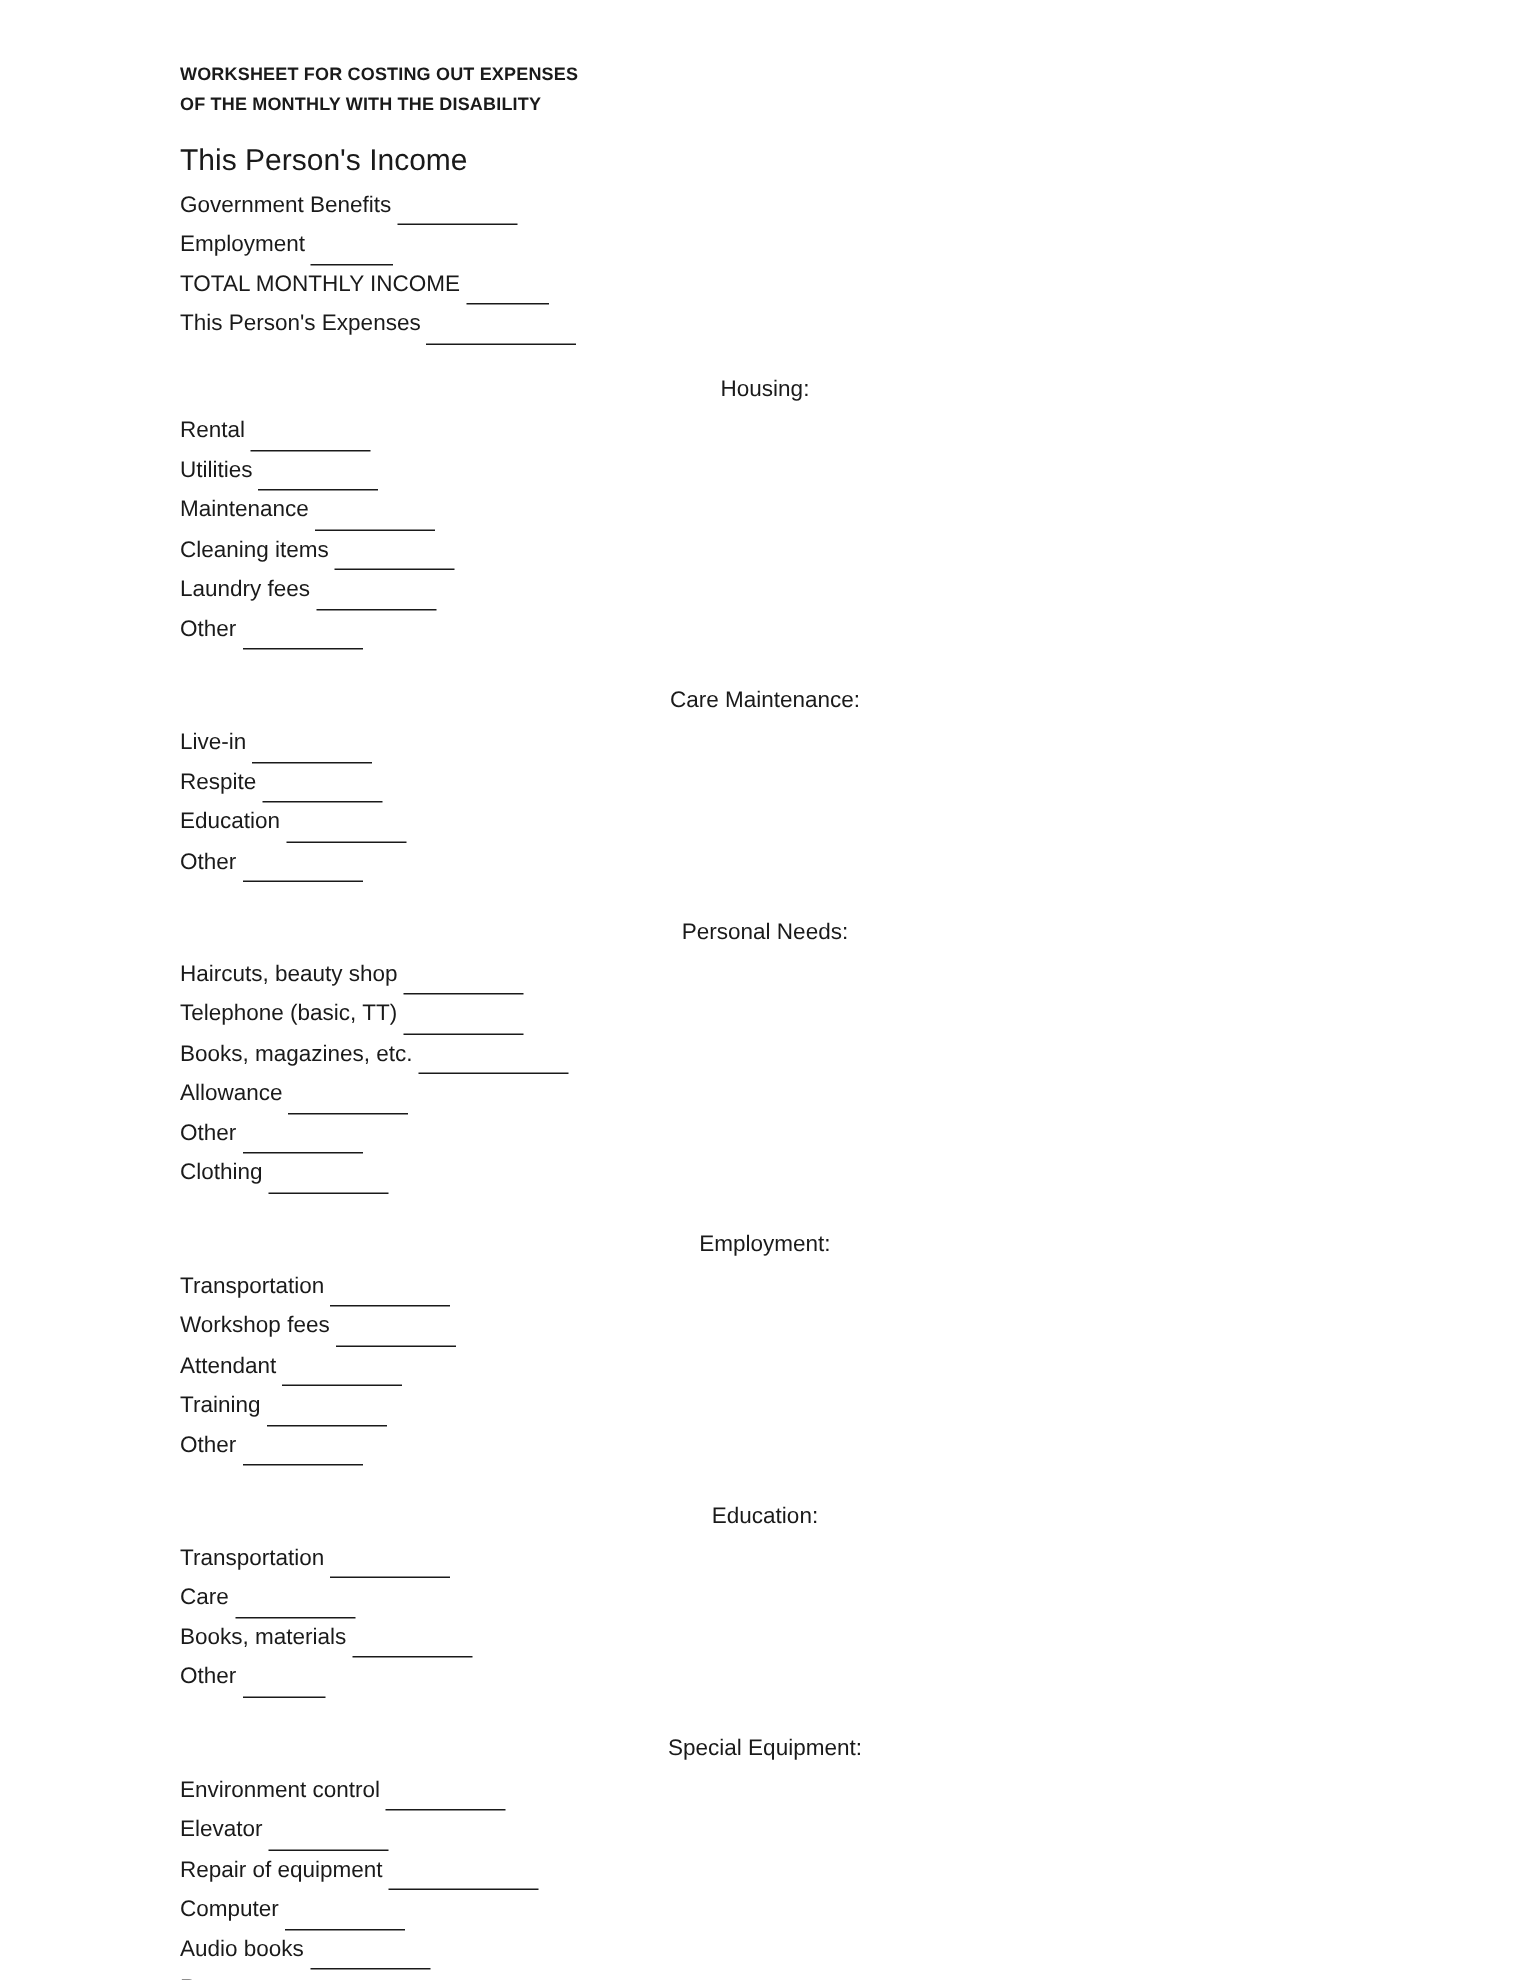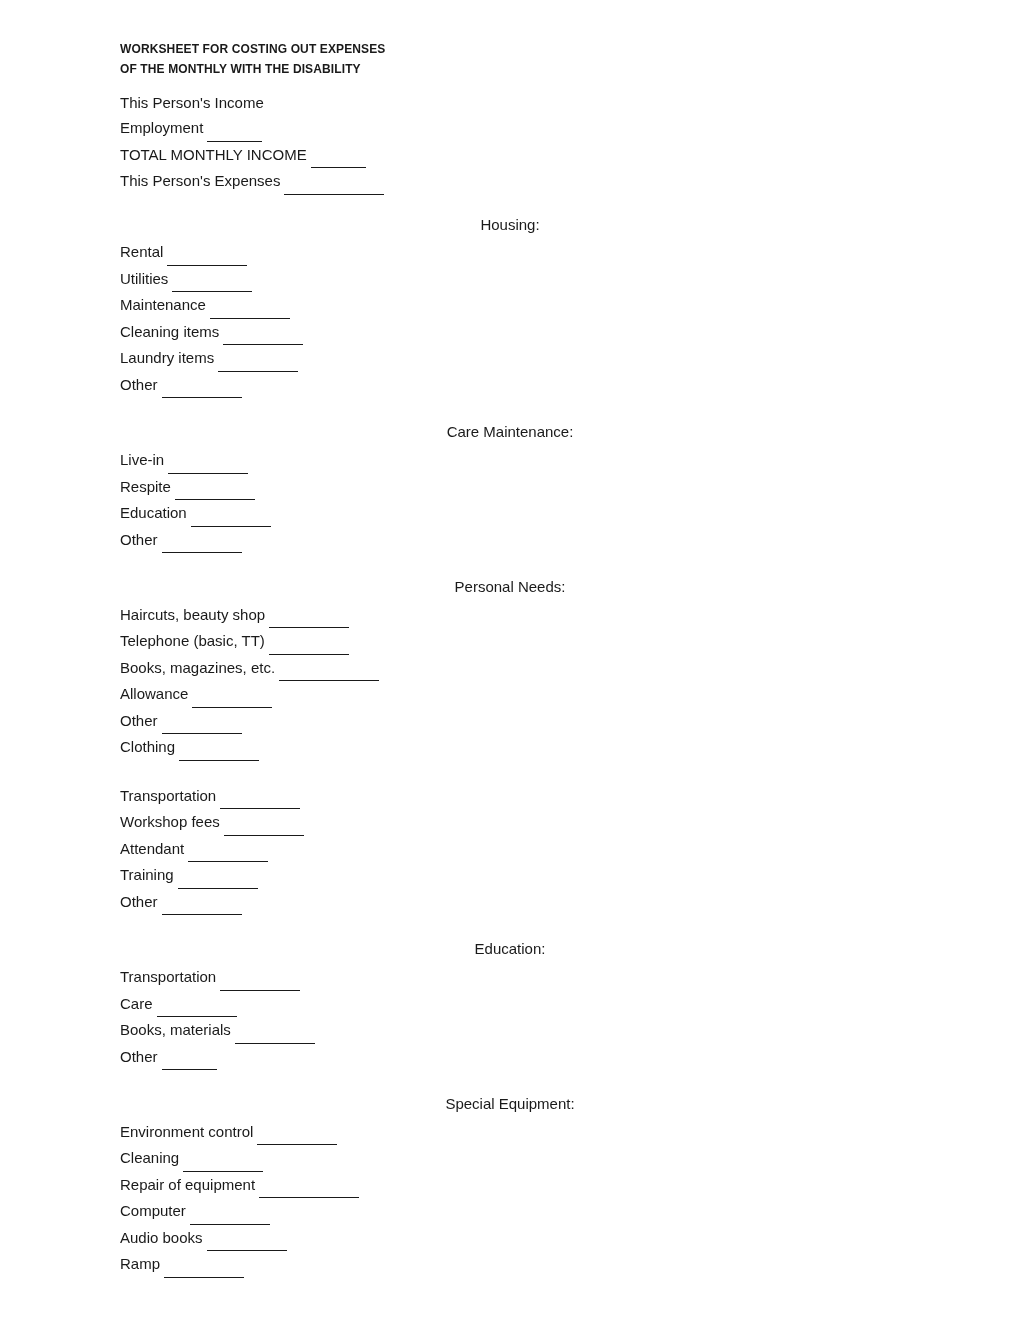--- a/index.html
+++ b/index.html
@@ -48,37 +48,41 @@
       border-bottom: 1px solid #1a1a1a;
       min-width: 80px;
     }
     .blank-sm { min-width: 55px; }
     .blank-md { min-width: 80px; }
     .blank-lg { min-width: 100px; }
     .intro-block {
       margin-bottom: 18px;
     }
     .intro-line {
-      font-size: 15px;
+      font-size: 20px;
       line-height: 1.7;
     }
   </style>
 </head>
 <body>
 
 <div class="page">
 
   <div class="title-block">
     <div class="title-line">WORKSHEET FOR COSTING OUT EXPENSES</div>
     <div class="title-line">OF THE MONTHLY WITH THE DISABILITY</div>
   </div>
 
   <div class="intro-block">
     <div class="intro-line">This Person's Income</div>
     <div class="line-item">
+      <span>Government Benefits</span>
+      <span class="blank blank-md">&nbsp;&nbsp;&nbsp;&nbsp;&nbsp;&nbsp;&nbsp;&nbsp;</span>
+    </div>
+    <div class="line-item">
       <span>Employment</span>
       <span class="blank blank-sm">&nbsp;&nbsp;&nbsp;&nbsp;&nbsp;&nbsp;</span>
     </div>
     <div class="line-item">
       <span>TOTAL MONTHLY INCOME</span>
       <span class="blank blank-sm">&nbsp;&nbsp;&nbsp;&nbsp;&nbsp;&nbsp;</span>
     </div>
     <div class="line-item">
       <span>This Person's Expenses</span>
       <span class="blank blank-lg">&nbsp;&nbsp;&nbsp;&nbsp;&nbsp;&nbsp;&nbsp;&nbsp;&nbsp;</span>
@@ -98,21 +102,21 @@
         </div>
         <div class="line-item">
           <span>Maintenance</span>
           <span class="blank blank-md">&nbsp;&nbsp;&nbsp;&nbsp;&nbsp;&nbsp;&nbsp;&nbsp;</span>
         </div>
         <div class="line-item">
           <span>Cleaning items</span>
           <span class="blank blank-md">&nbsp;&nbsp;&nbsp;&nbsp;&nbsp;&nbsp;&nbsp;&nbsp;</span>
         </div>
         <div class="line-item">
-          <span>Laundry items</span>
+          <span>Laundry fees</span>
           <span class="blank blank-md">&nbsp;&nbsp;&nbsp;&nbsp;&nbsp;&nbsp;&nbsp;&nbsp;</span>
         </div>
         <div class="line-item">
           <span>Other</span>
           <span class="blank blank-md">&nbsp;&nbsp;&nbsp;&nbsp;&nbsp;&nbsp;&nbsp;&nbsp;</span>
         </div>
       </div>
       <div class="section">
         <div class="section-header">Care Maintenance:</div>
         <div class="line-item">
@@ -153,20 +157,21 @@
         <div class="line-item">
           <span>Other</span>
           <span class="blank blank-md">&nbsp;&nbsp;&nbsp;&nbsp;&nbsp;&nbsp;&nbsp;&nbsp;</span>
         </div>
         <div class="line-item">
           <span>Clothing</span>
           <span class="blank blank-md">&nbsp;&nbsp;&nbsp;&nbsp;&nbsp;&nbsp;&nbsp;&nbsp;</span>
         </div>
       </div>
       <div class="section">
+        <div class="section-header">Employment:</div>
         <div class="line-item">
           <span>Transportation</span>
           <span class="blank blank-md">&nbsp;&nbsp;&nbsp;&nbsp;&nbsp;&nbsp;&nbsp;&nbsp;</span>
         </div>
         <div class="line-item">
           <span>Workshop fees</span>
           <span class="blank blank-md">&nbsp;&nbsp;&nbsp;&nbsp;&nbsp;&nbsp;&nbsp;&nbsp;</span>
         </div>
         <div class="line-item">
           <span>Attendant</span>
@@ -200,21 +205,21 @@
           <span class="blank blank-sm">&nbsp;&nbsp;&nbsp;&nbsp;&nbsp;&nbsp;&nbsp;&nbsp;</span>
         </div>
       </div>
       <div class="section">
         <div class="section-header">Special Equipment:</div>
         <div class="line-item">
           <span>Environment control</span>
           <span class="blank blank-md">&nbsp;&nbsp;&nbsp;&nbsp;&nbsp;&nbsp;&nbsp;&nbsp;</span>
         </div>
         <div class="line-item">
-          <span>Cleaning</span>
+          <span>Elevator</span>
           <span class="blank blank-md">&nbsp;&nbsp;&nbsp;&nbsp;&nbsp;&nbsp;&nbsp;&nbsp;</span>
         </div>
         <div class="line-item">
           <span>Repair of equipment</span>
           <span class="blank blank-lg">&nbsp;&nbsp;&nbsp;&nbsp;&nbsp;&nbsp;&nbsp;&nbsp;</span>
         </div>
         <div class="line-item">
           <span>Computer</span>
           <span class="blank blank-md">&nbsp;&nbsp;&nbsp;&nbsp;&nbsp;&nbsp;&nbsp;&nbsp;</span>
         </div>

